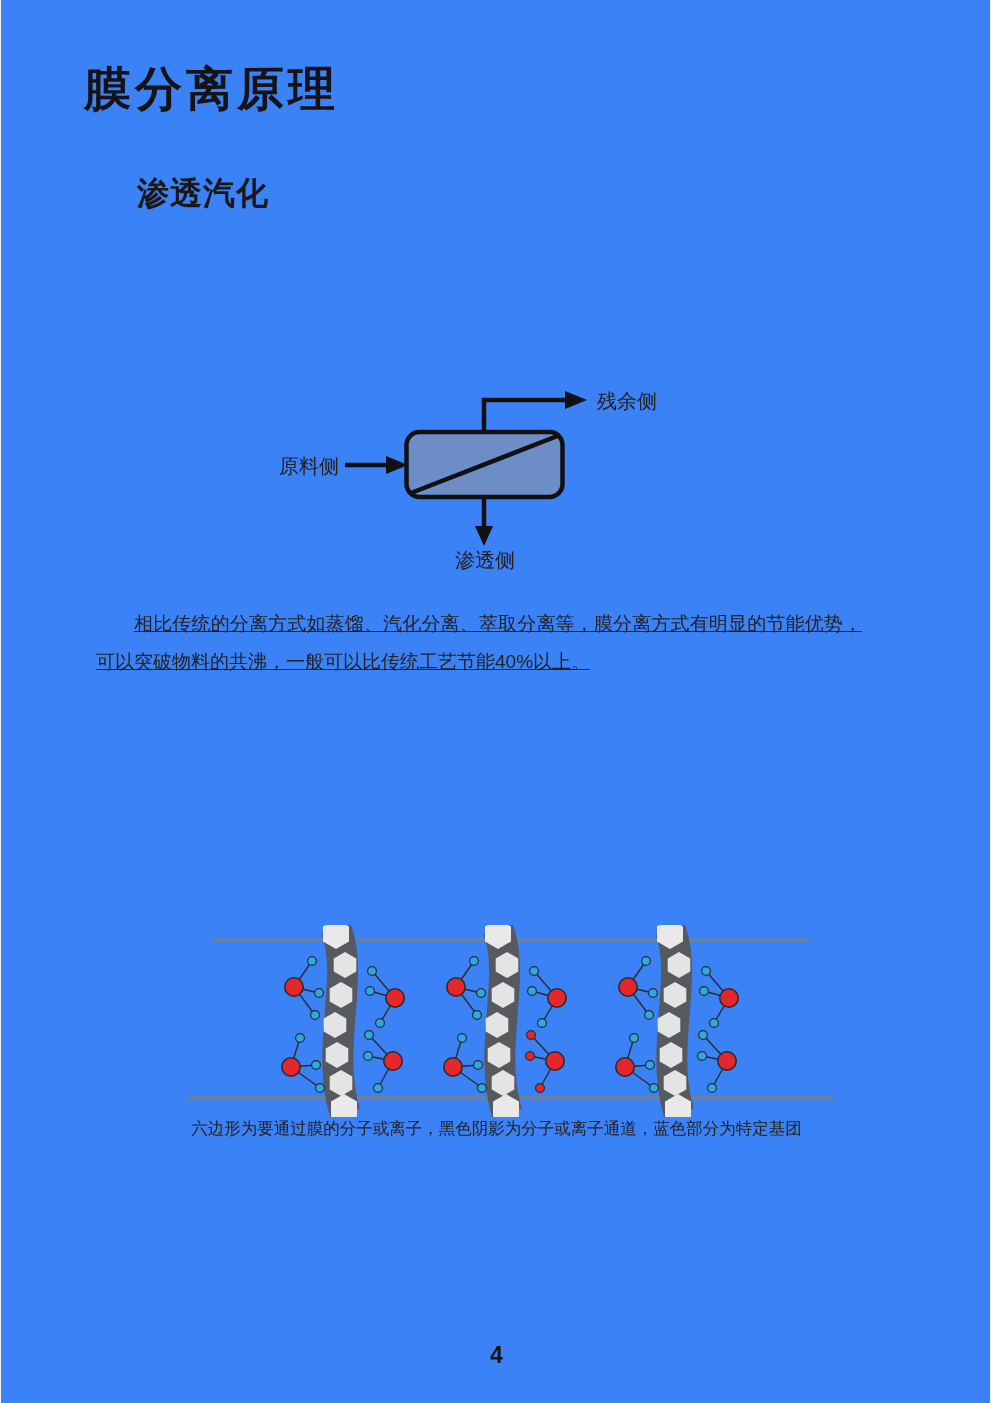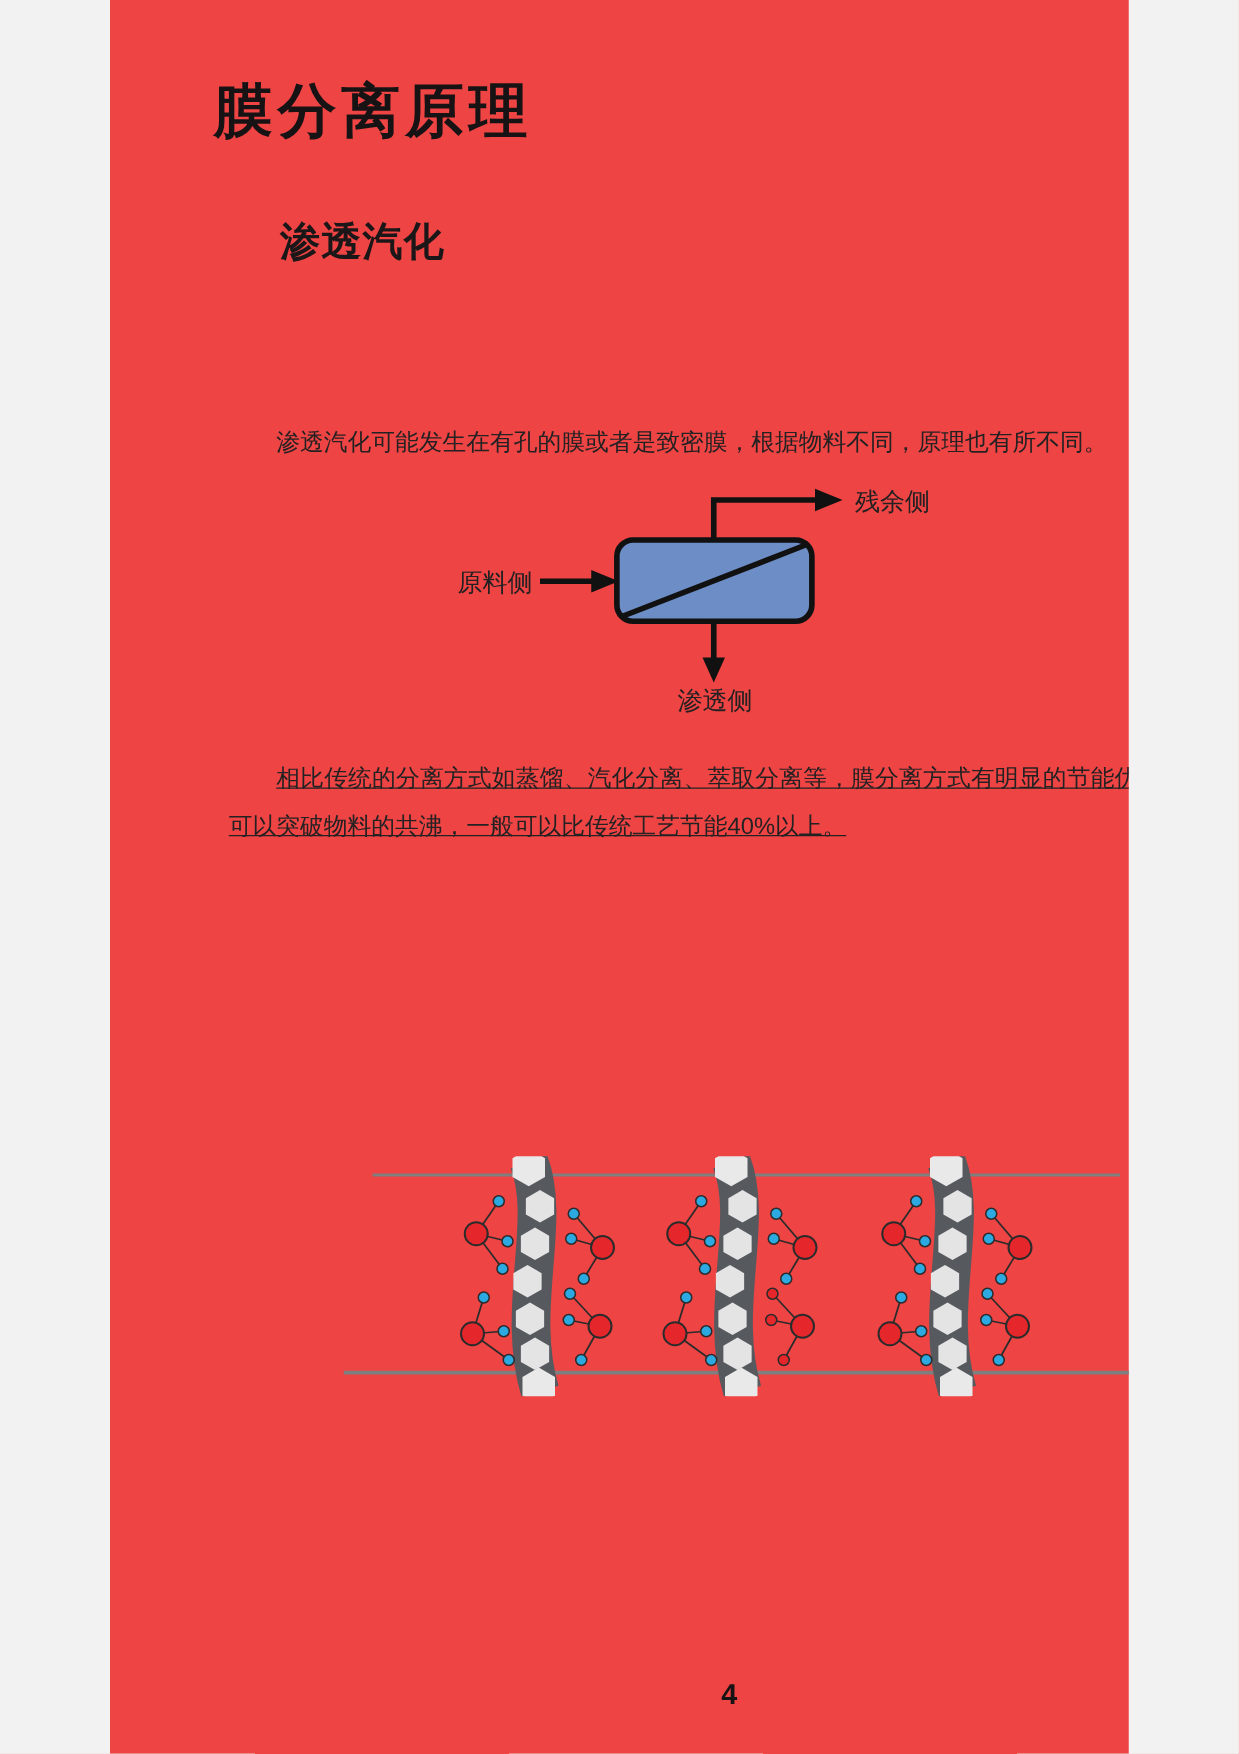--- a/index.html
+++ b/index.html
@@ -1,20 +1,20 @@
 <!DOCTYPE html>
 <html><head>
 <meta charset="utf-8">
 <style>
   html,body{margin:0;padding:0;background:#f2f2f2;}
   .page{
     position:relative;
-    width:815px;height:1403px;
+    width:989px;height:1403px;
     margin:0 auto;
-    background:#ef4444;
+    background:#3b82f6;
     font-family:"Liberation Sans",sans-serif;
     color:#232021;
     overflow:hidden;
   }
   .doc-title{
     position:absolute;left:83px;top:58px;
     font-size:47px;font-weight:900;letter-spacing:4px;
     color:#171314;white-space:nowrap;
   }
   .sec-heading{
@@ -52,21 +52,20 @@
 </head>
 <body>
 
 <div class="page">
 
   <div class="doc-title">膜分离原理</div>
 
   <div class="sec-heading" id="h-pervaporation">渗透汽化</div>
 
 
-  <div class="body-para" id="para2">渗透汽化可能发生在有孔的膜或者是致密膜，根据物料不同，原理也有所不同。</div>
 
   <div class="diagram1">
     <svg width="430" height="200" viewBox="0 0 430 200">
 
       <path d="M213,49 L213,17 L294,17" fill="none" stroke="#111111" stroke-width="4.5"></path>
       <polygon points="294,8 294,26 316,17" fill="#111111"></polygon>
 
       <line x1="74" y1="82" x2="116" y2="82" stroke="#111111" stroke-width="4.5"></line>
       <polygon points="115,73 115,91 137,82" fill="#111111"></polygon>
 
@@ -194,16 +193,17 @@
         <line x1="541" y1="136" x2="517" y2="110" stroke="#2b2b2b" stroke-width="1.4"></line>
         <line x1="541" y1="136" x2="516" y2="131" stroke="#2b2b2b" stroke-width="1.4"></line>
         <line x1="541" y1="136" x2="526" y2="163" stroke="#2b2b2b" stroke-width="1.4"></line>
         <circle cx="517" cy="110" r="4.4" fill="#2ba9e0" stroke="#2b2b2b" stroke-width="1.2"></circle>
         <circle cx="516" cy="131" r="4.4" fill="#2ba9e0" stroke="#2b2b2b" stroke-width="1.2"></circle>
         <circle cx="526" cy="163" r="4.4" fill="#2ba9e0" stroke="#2b2b2b" stroke-width="1.2"></circle>
         <circle cx="541" cy="136" r="9.2" fill="#e5262b" stroke="#2b2b2b" stroke-width="1.6"></circle>
       </svg>
   </div>
 
+  <div class="fig-caption">六边形为要通过膜的分子或离子，黑色阴影为分子或离子通道，蓝色部分为特定基团</div>
 
   <div class="page-number">4</div>
 
 </div>
 
 </body></html>

